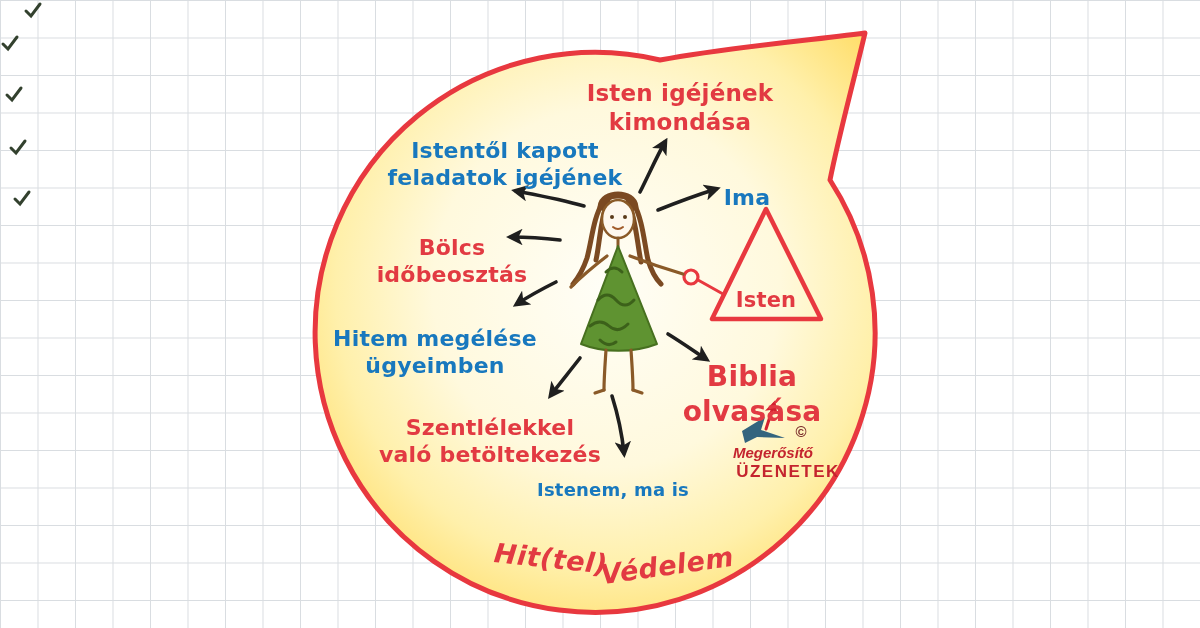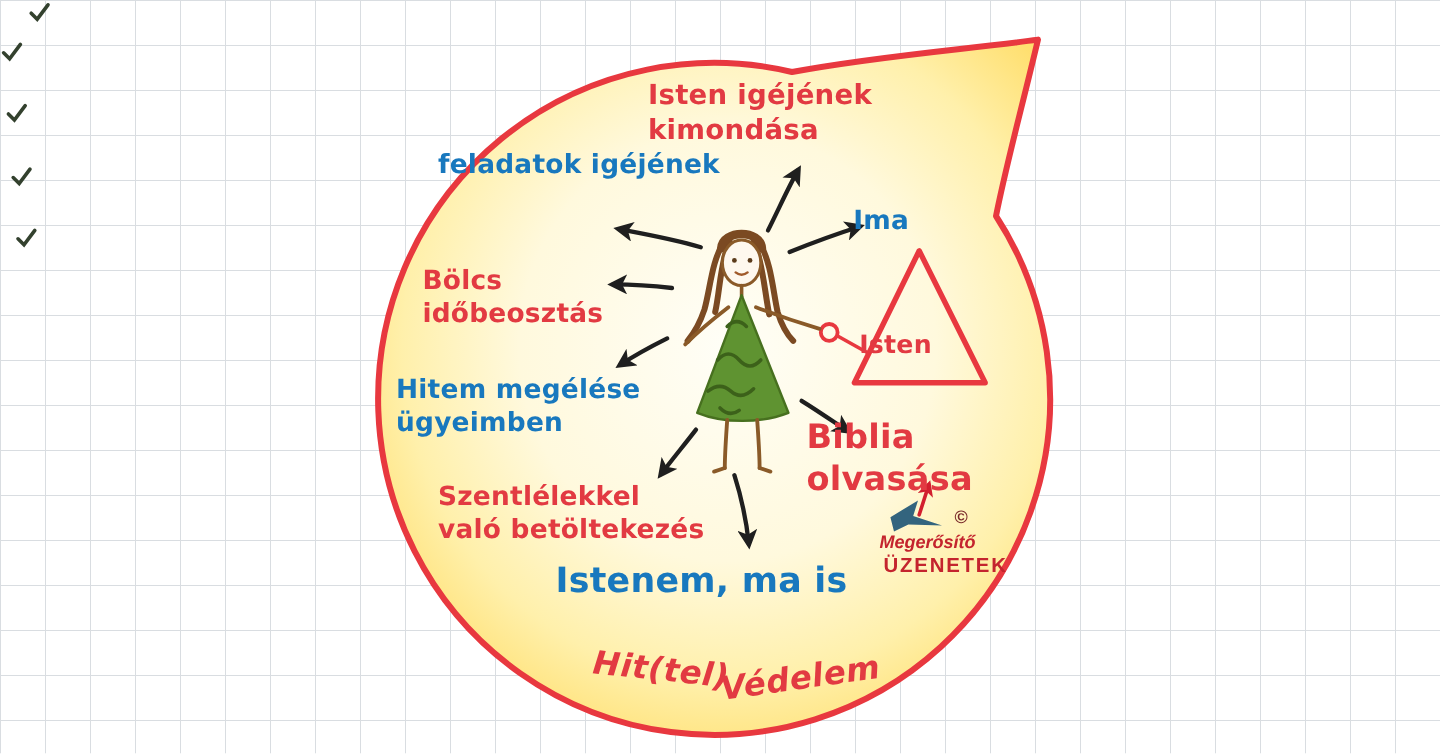--- a/index.html
+++ b/index.html
@@ -10,25 +10,26 @@
     background-color: #ffffff;
     background-image:
       linear-gradient(to right, #d9dde1 1px, transparent 1px),
       linear-gradient(to bottom, #d9dde1 1px, transparent 1px);
     background-size: 37.5px 37.5px;
     font-family: "Liberation Sans", sans-serif;
   }
   svg.art { position: absolute; left: 0; top: 0; }
   .lbl {
     position: absolute;
-    text-align: left;
+    text-align: center;
     font-weight: bold;
     line-height: 1.24;
     letter-spacing: 0.2px;
     font-family: "DejaVu Sans", "Liberation Sans", sans-serif;
+    margin-top: 13px;
   }
   .lbl span { display: block; }
   .red  { color: #e23a42; }
   .blue { color: #1878be; }
   .title-word {
     position: absolute;
     font-family: "DejaVu Sans", "Liberation Sans", sans-serif;
     font-weight: bold;
     font-style: italic;
     font-size: 27px;
@@ -139,20 +140,21 @@
       <path d="M 742 431 L 765 417 L 761 430 L 785 438 L 757 437 L 745 443 Z" fill="#33647e"></path>
     </g>
   </svg>
 
   <div class="lbl red" style="left:540px; top:66px; width:280px; font-size:23px;">
     <span>Isten igéjének</span>
     <span>kimondása</span>
   </div>
 
   <div class="lbl blue" style="left:365px; top:124px; width:280px; font-size:22px;">
+    <span>Istentől kapott</span>
     <span>feladatok igéjének</span>
   </div>
 
   <div class="lbl blue" style="left:711px; top:171px; width:72px; font-size:22px;">
     <span>Ima</span>
     <span></span>
   </div>
 
   <div class="lbl red" style="left:352px; top:221px; width:200px; font-size:22px;">
     <span>Bölcs</span>
@@ -172,21 +174,21 @@
   <div class="lbl red" style="left:672px; top:347px; width:160px; font-size:28px;">
     <span>Biblia</span>
     <span>olvasása</span>
   </div>
 
   <div class="lbl red" style="left:365px; top:401px; width:250px; font-size:22px;">
     <span>Szentlélekkel</span>
     <span>való betöltekezés</span>
   </div>
 
-  <div class="lbl blue" style="left:463px; top:466px; width:300px; font-size:29px;">
+  <div class="lbl blue" style="left:463px; top:466px; width:300px; font-size:18px;">
     <span>Istenem, ma is</span>
   </div>
 
   <div class="title-word" style="left:494px; top:543px; transform:rotate(6deg);">Hit(tel)</div>
   <div class="title-word" style="left:600px; top:550px; transform:rotate(-8deg);">Védelem</div>
 
   <div class="copyright">©</div>
   <div class="logo-line1">Megerősítő</div>
   <div class="logo-line2">ÜZENETEK</div>
 

